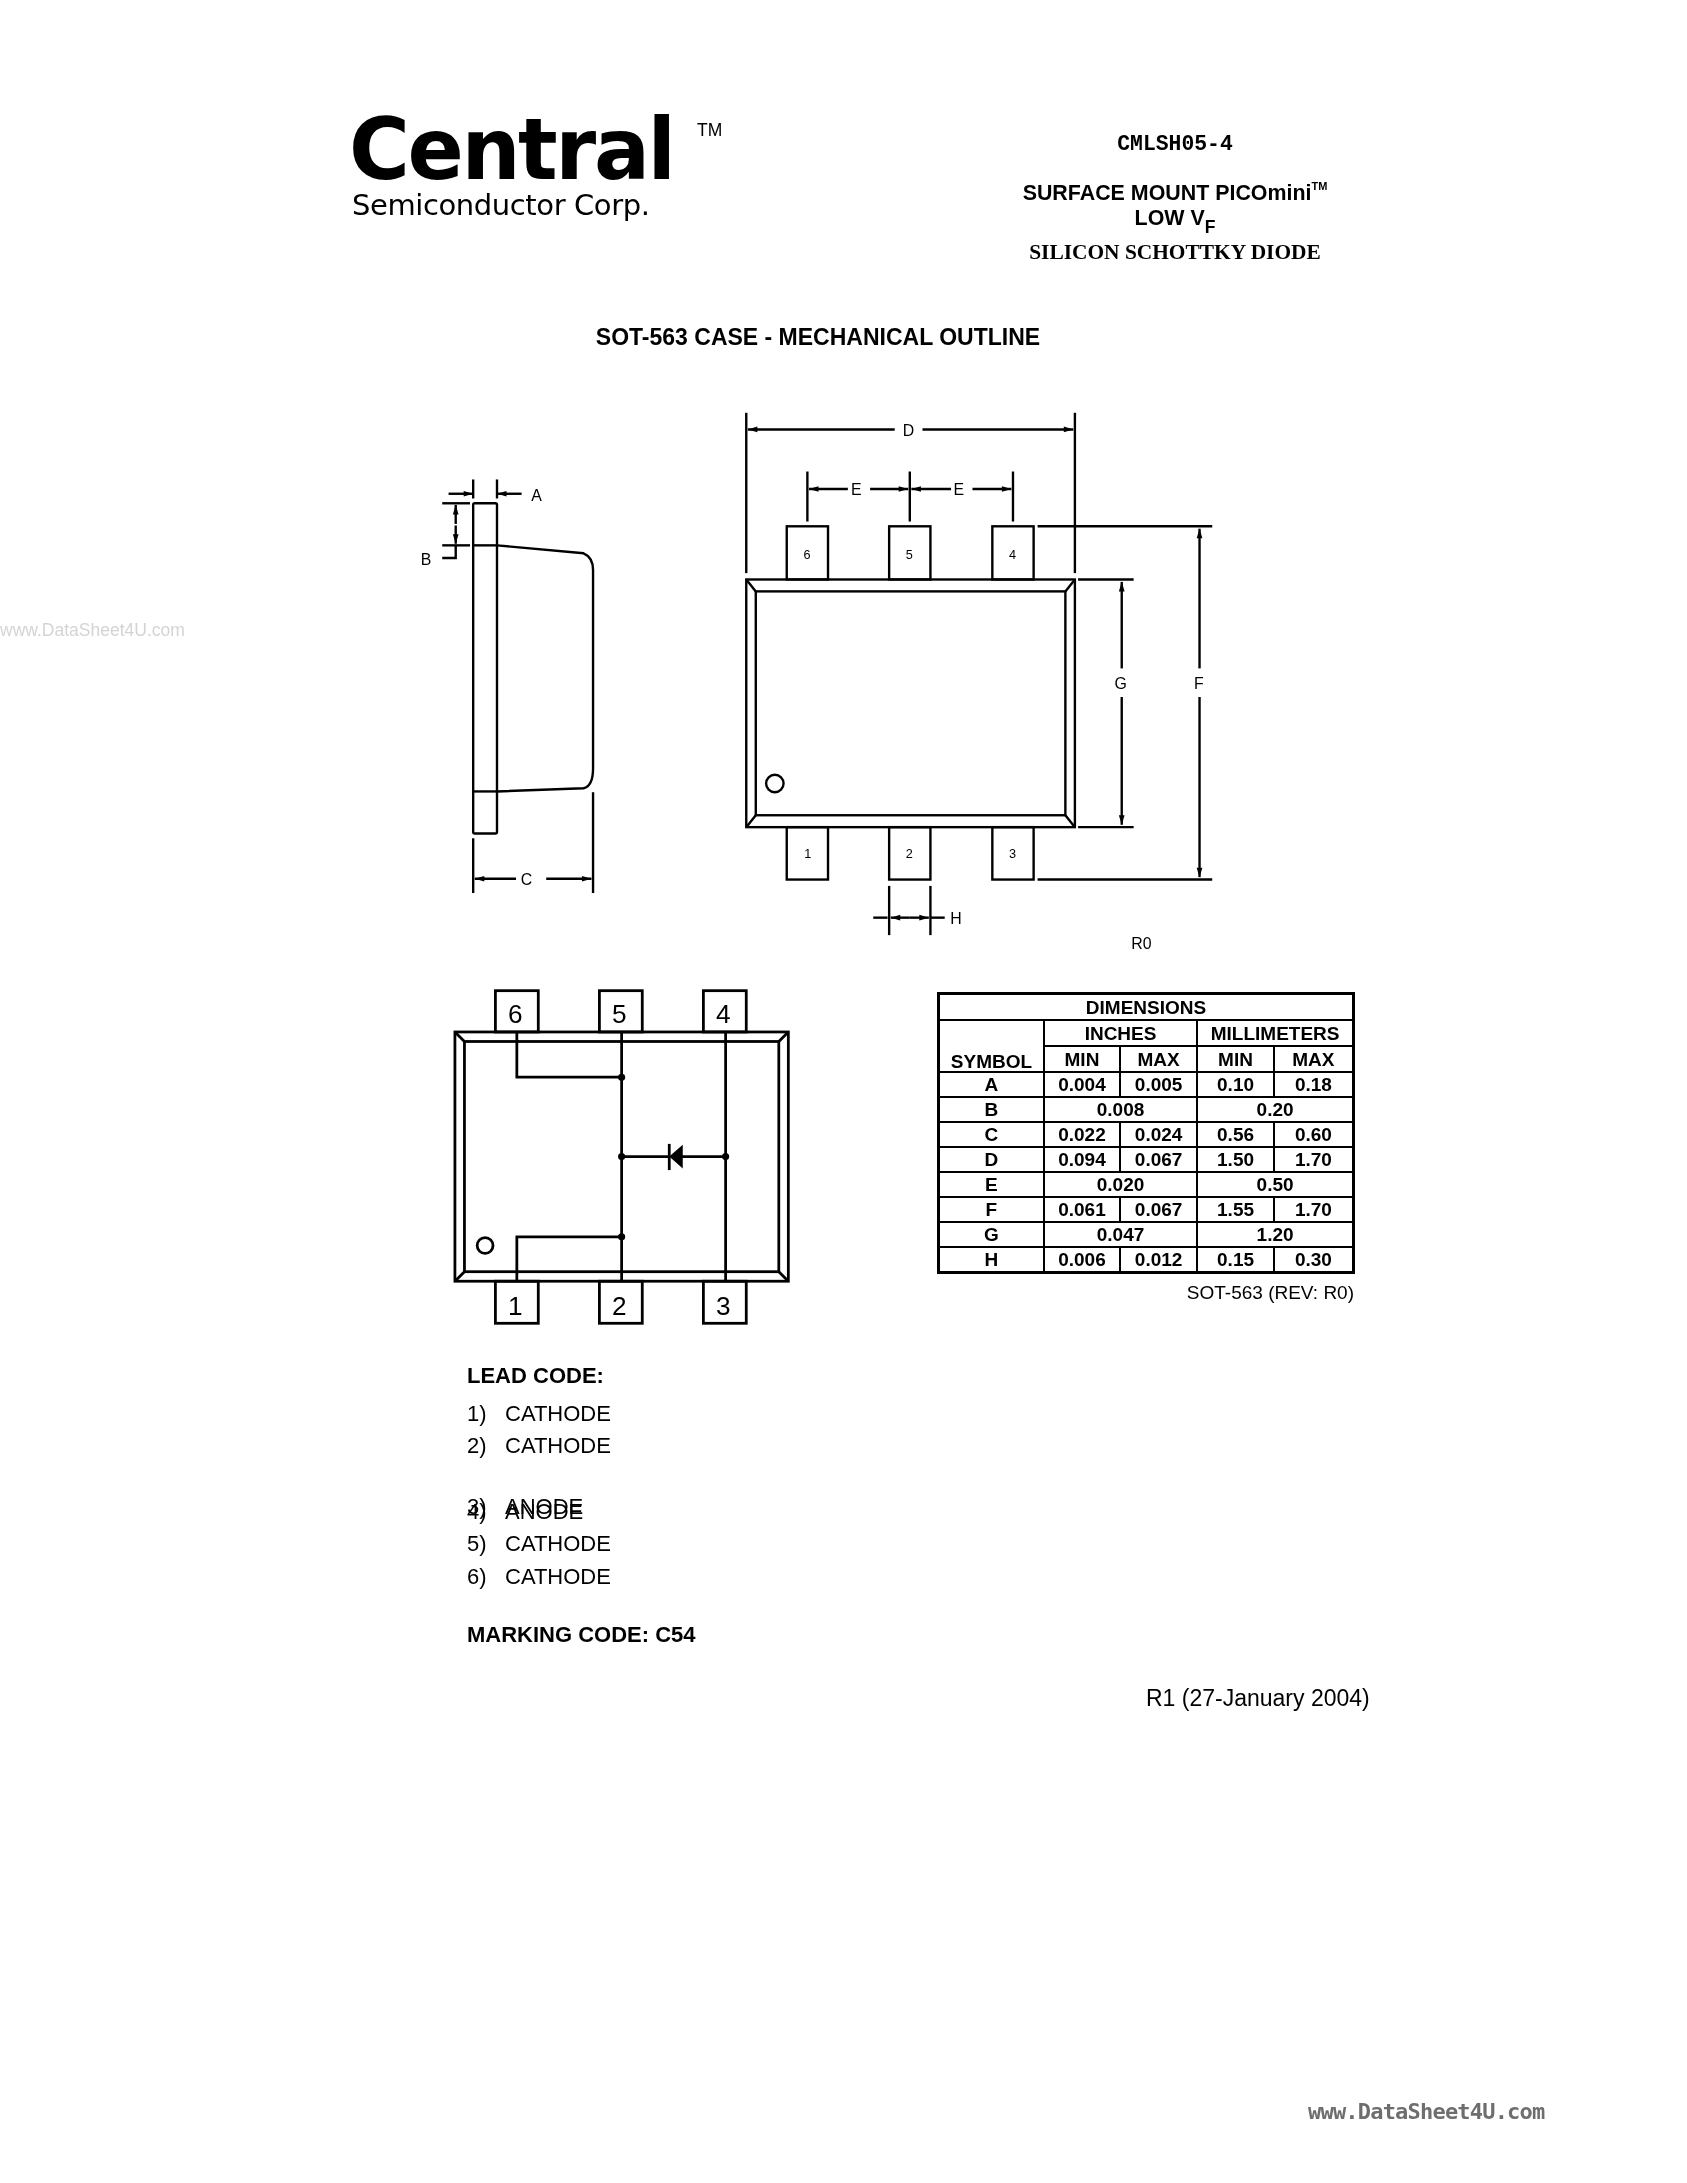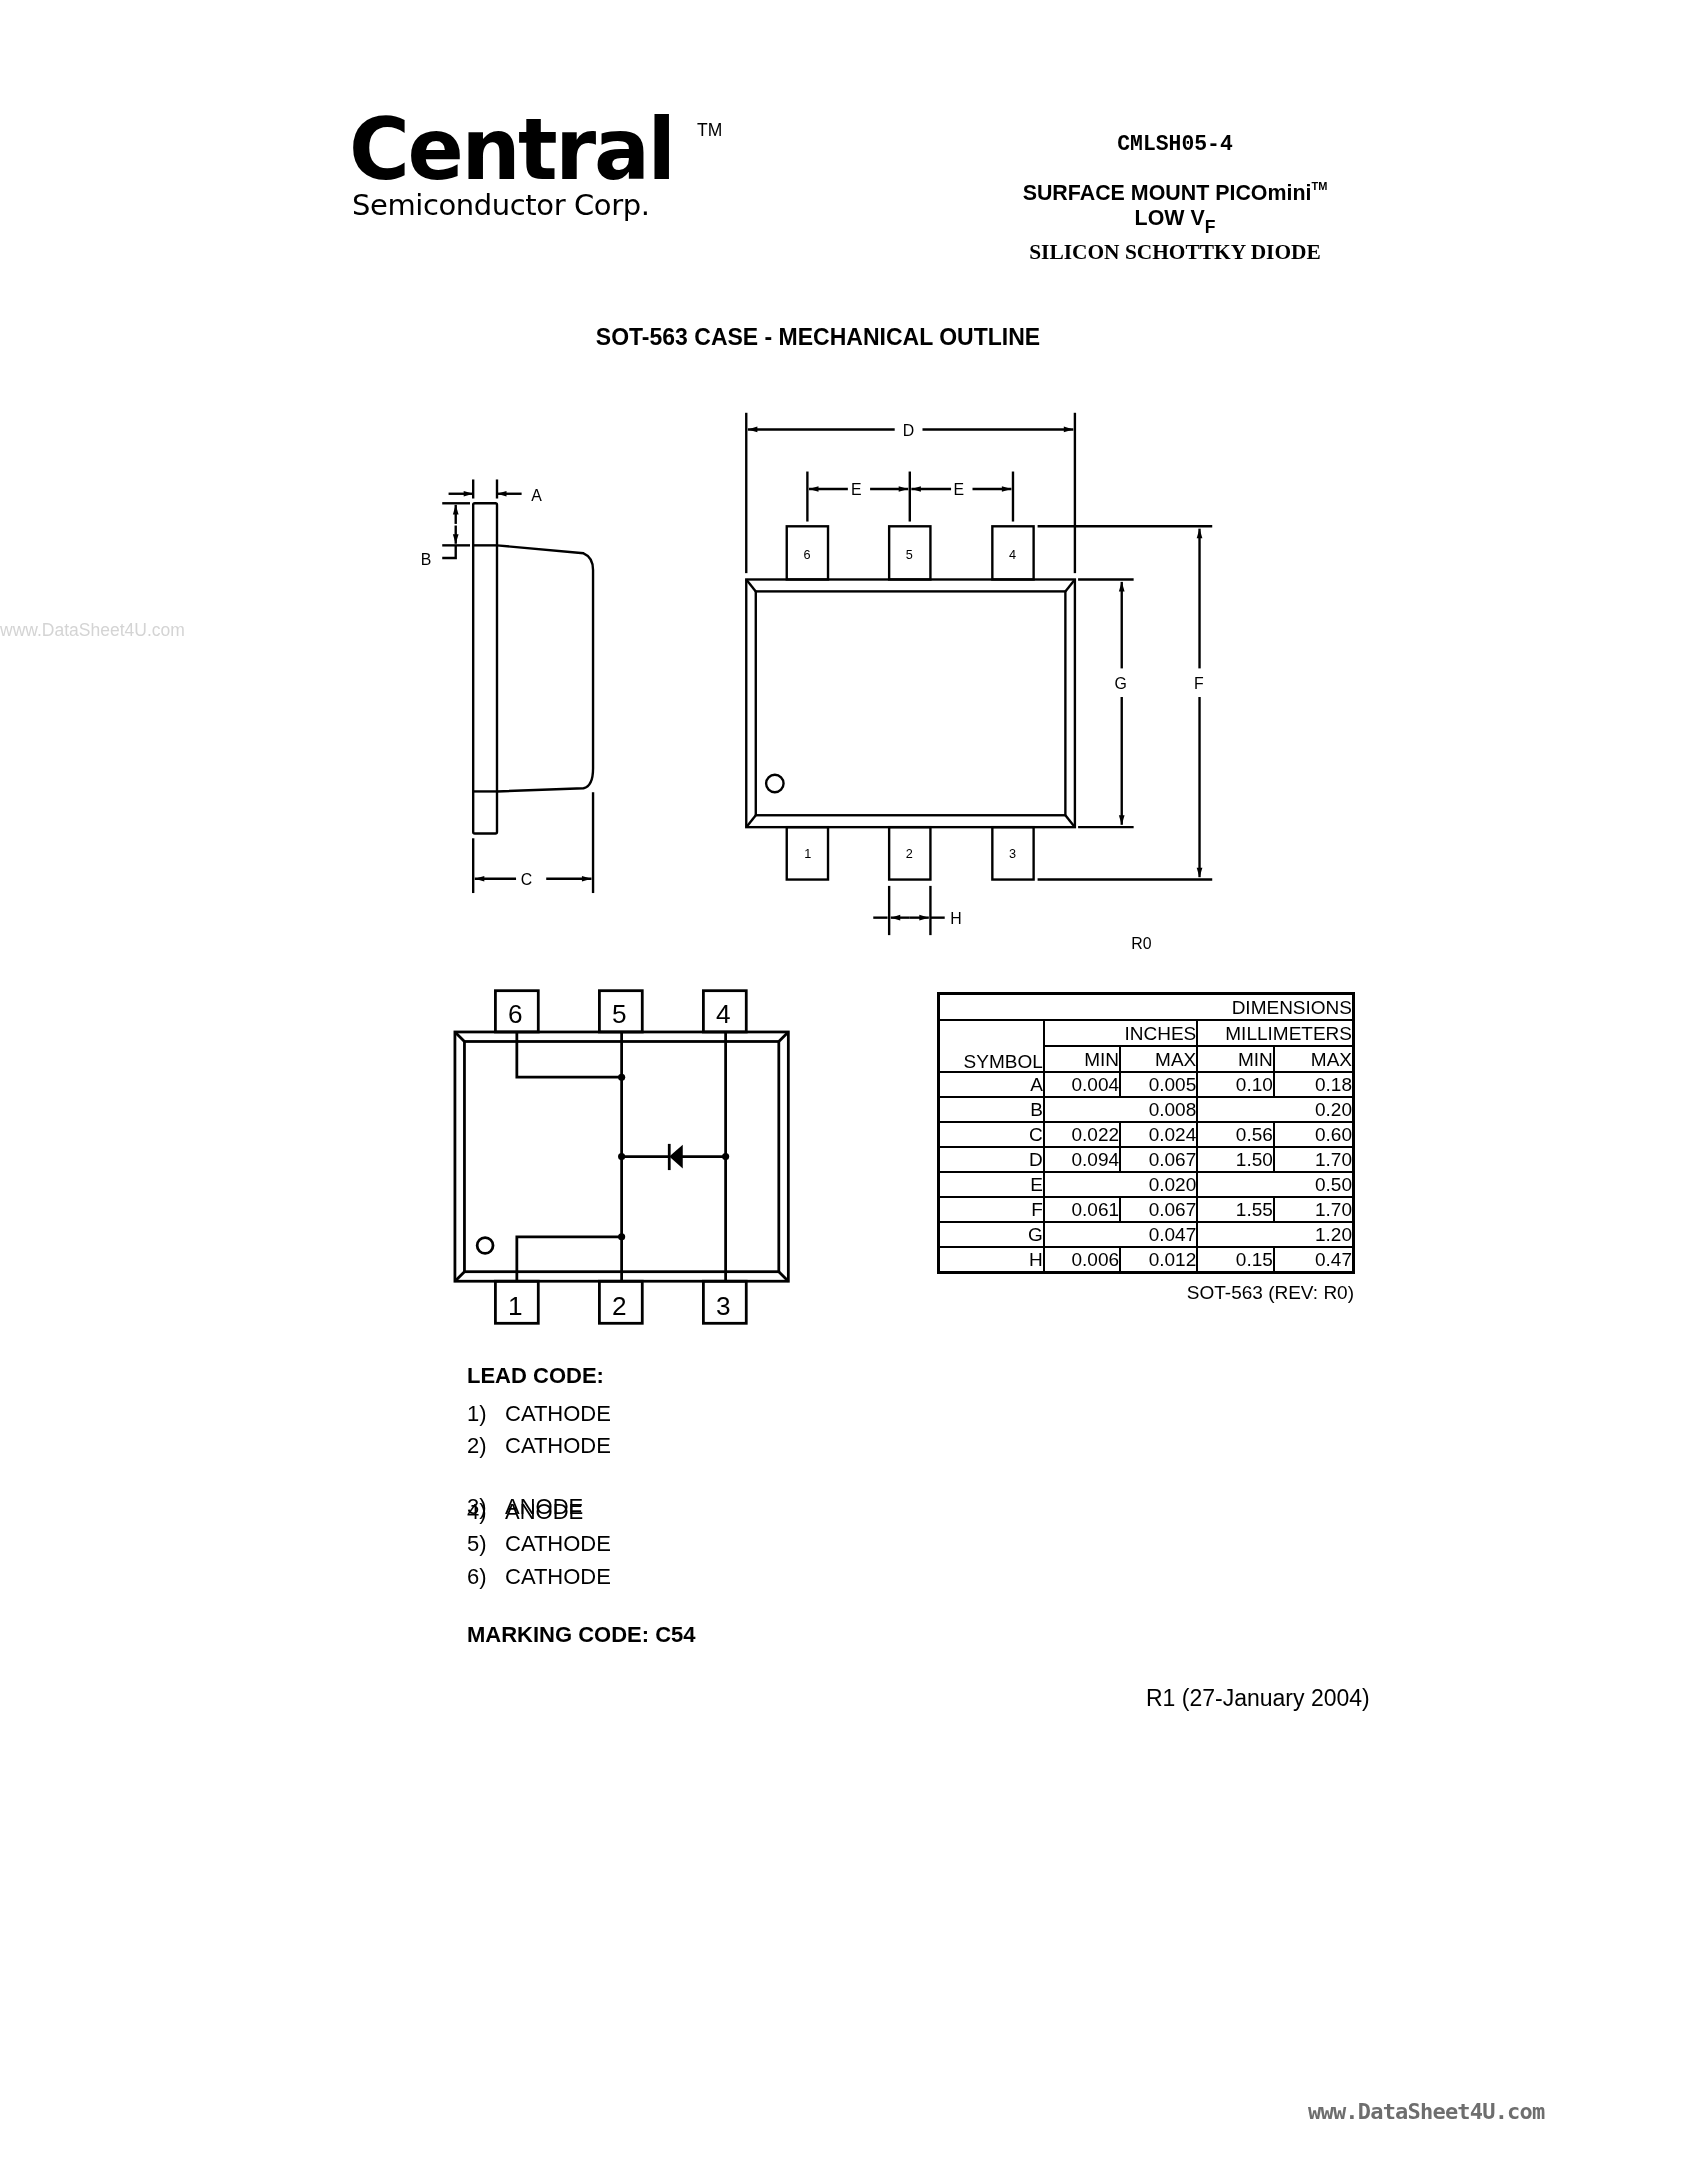--- a/index.html
+++ b/index.html
@@ -8,21 +8,21 @@
   .logo-main { left:349px; top:108px; font-family:"DejaVu Sans", sans-serif; font-weight:bold; font-size:83px; letter-spacing:-2.4px; line-height:1; transform:scaleY(1.02); }
   .logo-tm { left:697px; top:122px; font-size:17.5px; line-height:1; }
   .logo-sub { left:352px; top:191px; font-family:"DejaVu Sans", sans-serif; font-weight:normal; font-size:29px; letter-spacing:-0.4px; line-height:1; }
   .hdr { left:937px; width:476px; text-align:center; font-weight:bold; font-size:21.4px; line-height:1; }
   .hdr sup { font-size:11px; vertical-align:top; position:relative; top:-1.6px; }
   .hdr sub { font-size:17.5px; vertical-align:baseline; position:relative; top:8px; }
   .title { left:556px; width:524px; text-align:center; top:326px; font-weight:bold; font-size:23px; line-height:1; }
   svg.draw { position:absolute; left:0; top:0; }
   svg text { font-family:"Liberation Sans", sans-serif; }
   .dim-table { position:absolute; left:937px; top:992px; width:418px; border-collapse:collapse; border:3.2px solid #000; font-size:19px; line-height:1; }
-  .dim-table td { border:2.4px solid #000; text-align:right; padding:0; height:23px; }
+  .dim-table td { border:2.4px solid #000; text-align:center; padding:0; height:23px;font-weight:bold; }
   .dim-table .hdr-row td { height:24px; }
   .table-caption { position:absolute; left:1143px; top:1283px; width:211px; text-align:right; font-size:19px; line-height:1; }
   .lead-title { left:467px; top:1365px; font-weight:bold; font-size:22px; line-height:1; }
   .lead-item { left:467px; font-size:22px; line-height:1; }
   .lead-num { display:inline-block; width:38px; }
   .marking { left:467px; top:1624px; font-weight:bold; font-size:22px; line-height:1; }
   .rev { left:1146px; top:1687px; font-size:23px; line-height:1; }
   .wm-left { left:0px; top:622px; font-size:17.5px; color:#d4d4d4; line-height:1; }
   .wm-right { left:1308px; top:2101px; font-family:"DejaVu Sans Mono", monospace; font-weight:bold; font-size:22px; color:#6e6e6e; line-height:1; letter-spacing:-0.8px; }
 </style>
@@ -242,21 +242,21 @@
   <tr>
     <td>G</td>
     <td colspan="2">0.047</td>
     <td colspan="2">1.20</td>
   </tr>
   <tr>
     <td>H</td>
     <td>0.006</td>
     <td>0.012</td>
     <td>0.15</td>
-    <td>0.47</td>
+    <td>0.30</td>
   </tr>
 </tbody>
   </table>
 <div class="table-caption">SOT-563 (REV: R0)</div>
 
 <div class="abs lead-title">LEAD CODE:</div>
 <div class="abs lead-item" style="top:1403px;"><span class="lead-num">1)</span><span>CATHODE</span></div>
 <div class="abs lead-item" style="top:1435px;"><span class="lead-num">2)</span><span>CATHODE</span></div>
 <div class="abs lead-item" style="top:1468px;margin-top:28px;"><span class="lead-num">3)</span><span>ANODE</span></div>
 <div class="abs lead-item" style="top:1501px;"><span class="lead-num">4)</span><span>ANODE</span></div>

